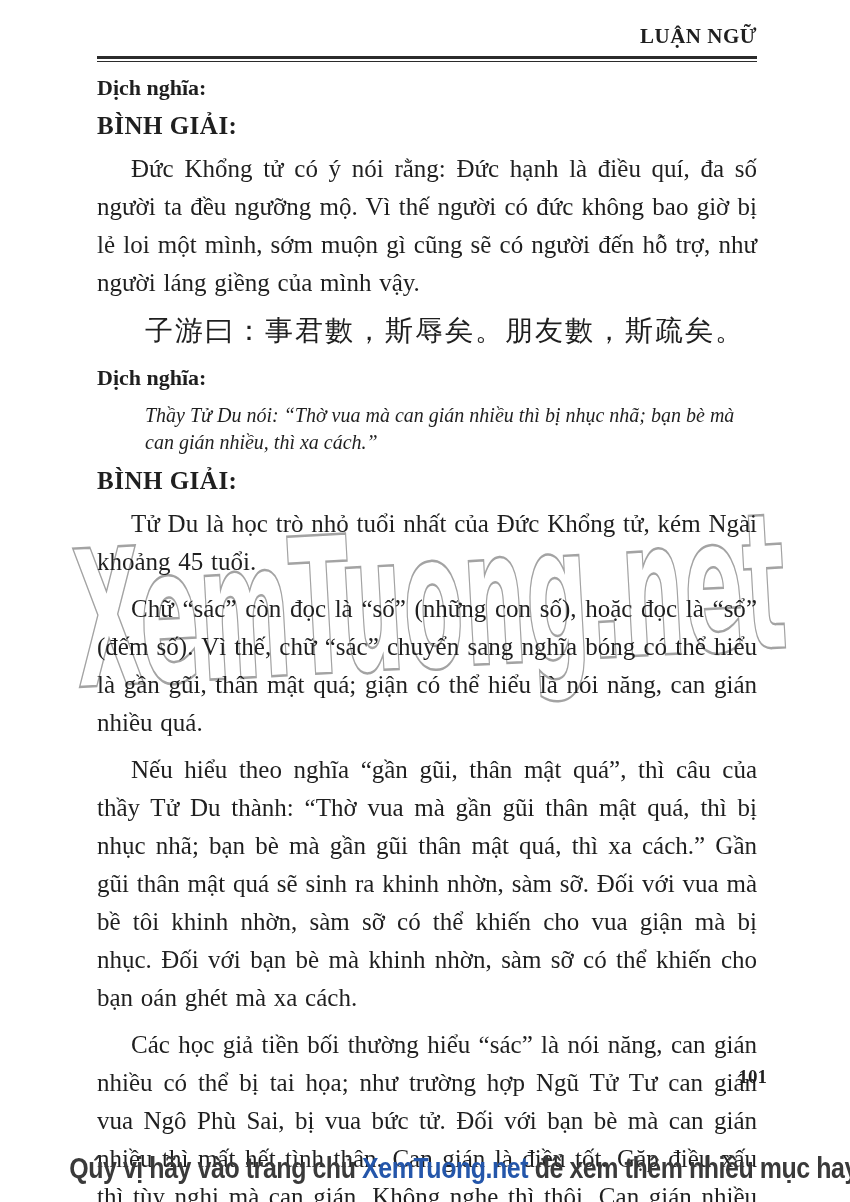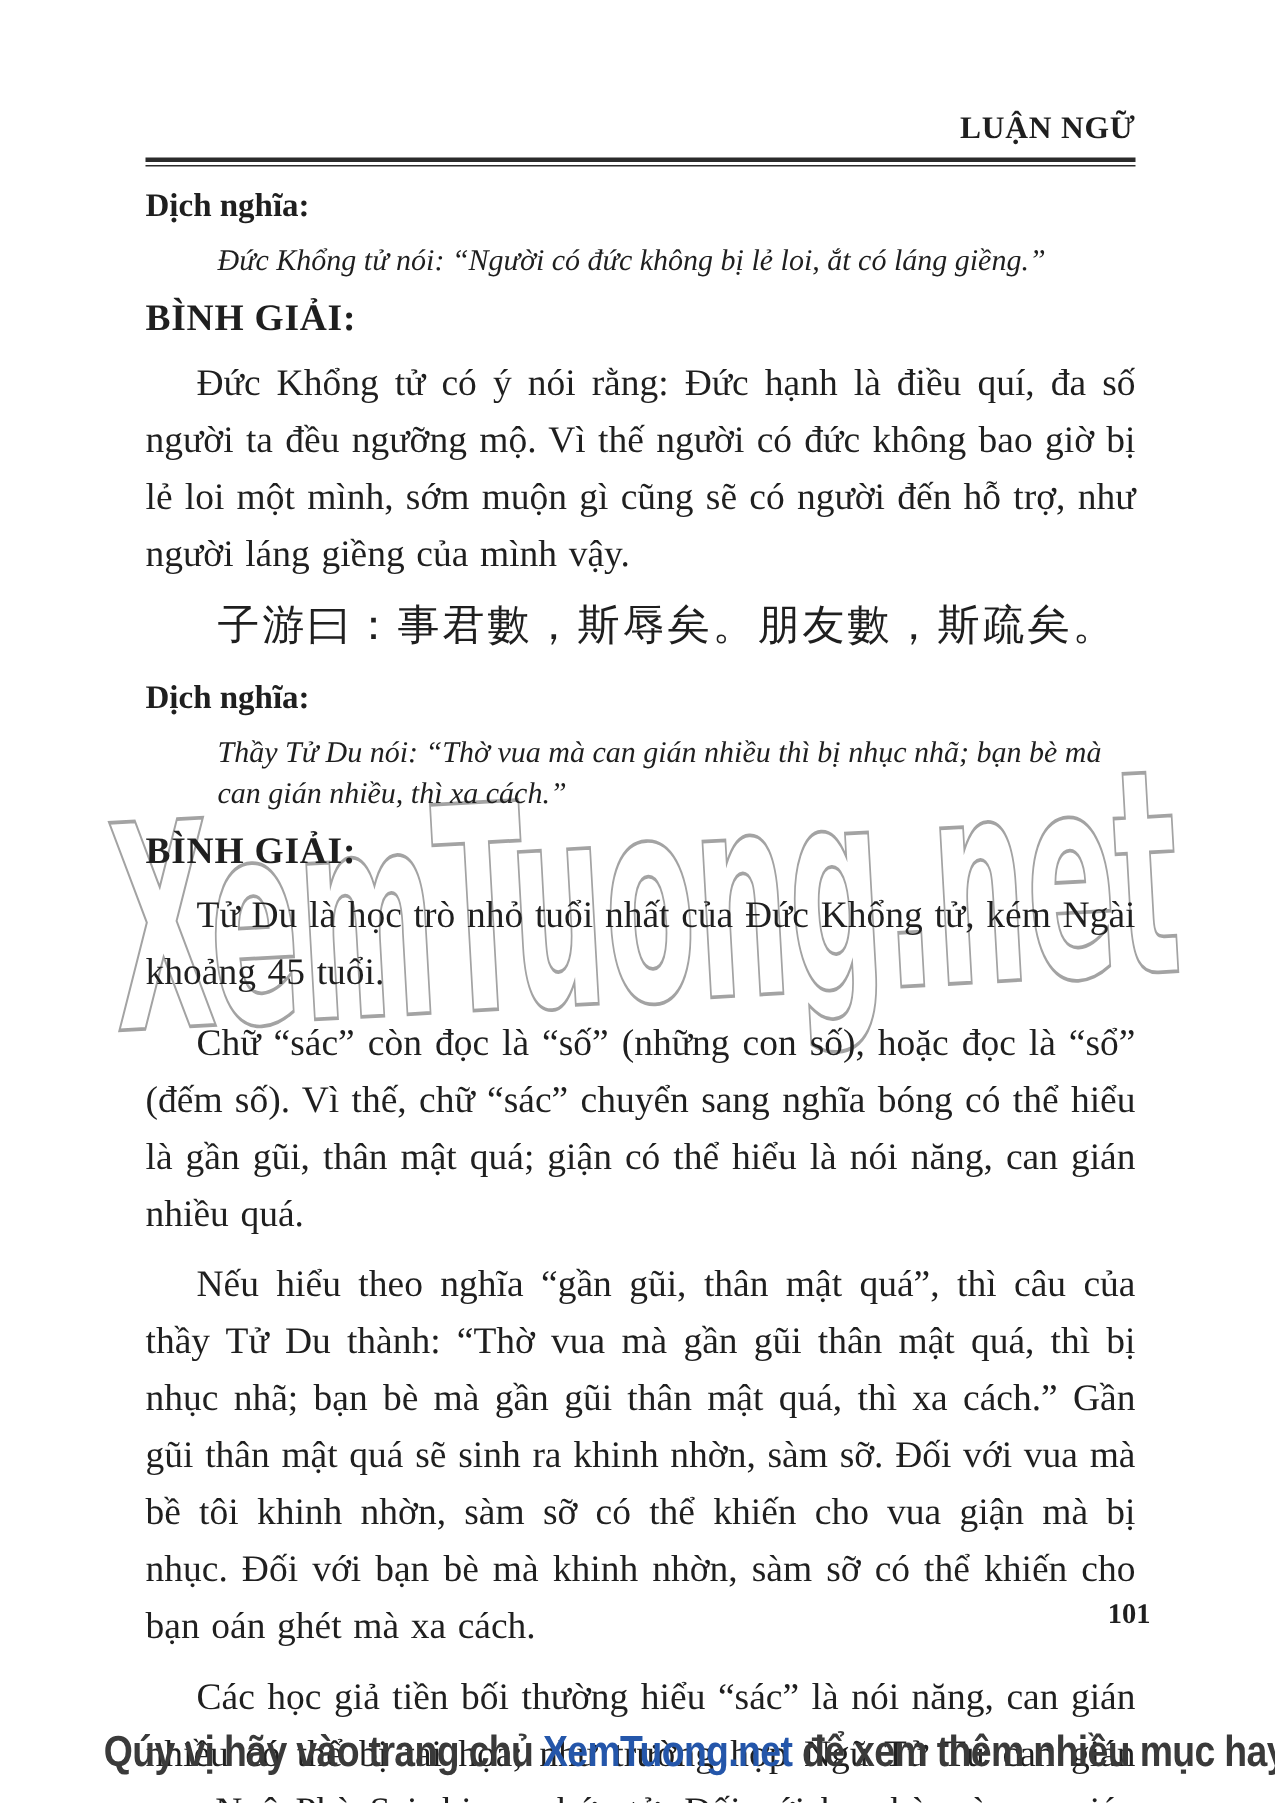--- a/index.html
+++ b/index.html
@@ -11,21 +11,21 @@
     overflow:hidden;
     font-family:"Liberation Serif","DejaVu Serif",serif;
     color:#1f1f1f;
   }
   .content{
     position:absolute;
     left:97px;top:0;
     width:660px;
   }
   .running-head{
-    margin-top:72px;
+    margin-top:23px;
     text-align:right;
     font-weight:bold;
     font-size:21px;
     line-height:26px;
     letter-spacing:.5px;
   }
   .rule{margin-top:7px;}
   .rule-top{height:3px;background:#2b2b2b;}
   .rule-bot{margin-top:2px;height:1px;background:#2b2b2b;}
   .dich-nghia{
@@ -115,21 +115,20 @@
 
   <div class="content">
 
     <div class="running-head">LUẬN NGỮ</div>
     <div class="rule">
       <div class="rule-top"></div>
       <div class="rule-bot"></div>
     </div>
 
     <div class="dich-nghia">Dịch nghĩa:</div>
-    <div class="quote">Đức Khổng tử nói: “Người có đức không bị lẻ loi, ắt có láng giềng.”</div>
     <div class="binh-giai">BÌNH GIẢI:</div>
     <p class="body-para">Đức Khổng tử có ý nói rằng: Đức hạnh là điều quí, đa số người ta đều ngưỡng mộ. Vì thế người có đức không bao giờ bị lẻ loi một mình, sớm muộn gì cũng sẽ có người đến hỗ trợ, như người láng giềng của mình vậy.</p>
 
     <div class="chinese">子游曰：事君數，斯辱矣。朋友數，斯疏矣。</div>
     <div class="dich-nghia">Dịch nghĩa:</div>
     <div class="quote">Thầy Tử Du nói: “Thờ vua mà can gián nhiều thì bị nhục nhã; bạn bè mà can gián nhiều, thì xa cách.”</div>
     <div class="binh-giai">BÌNH GIẢI:</div>
 
     <p class="body-para">Tử Du là học trò nhỏ tuổi nhất của Đức Khổng tử, kém Ngài khoảng 45 tuổi.</p>
 

